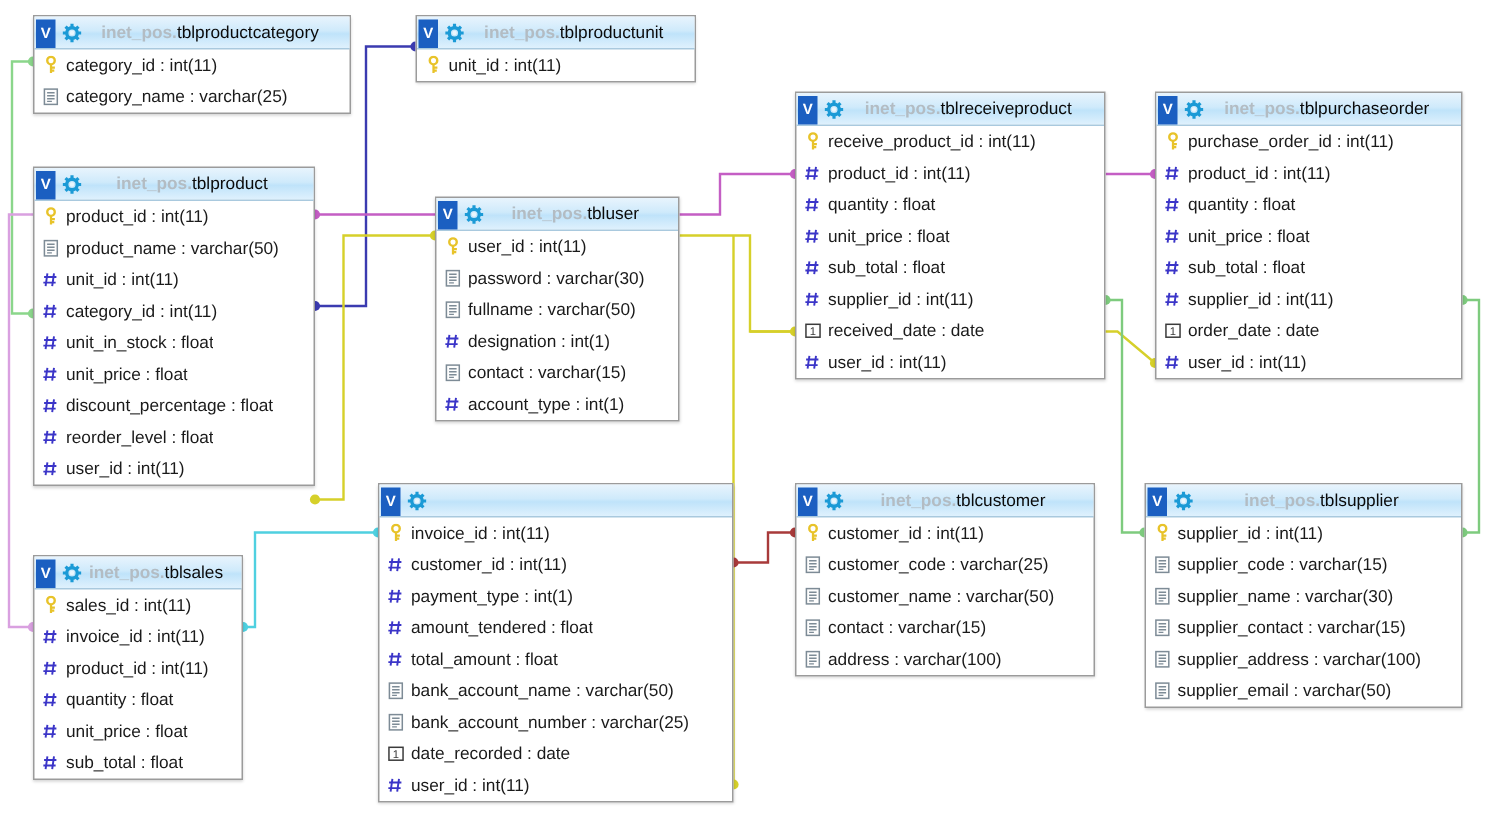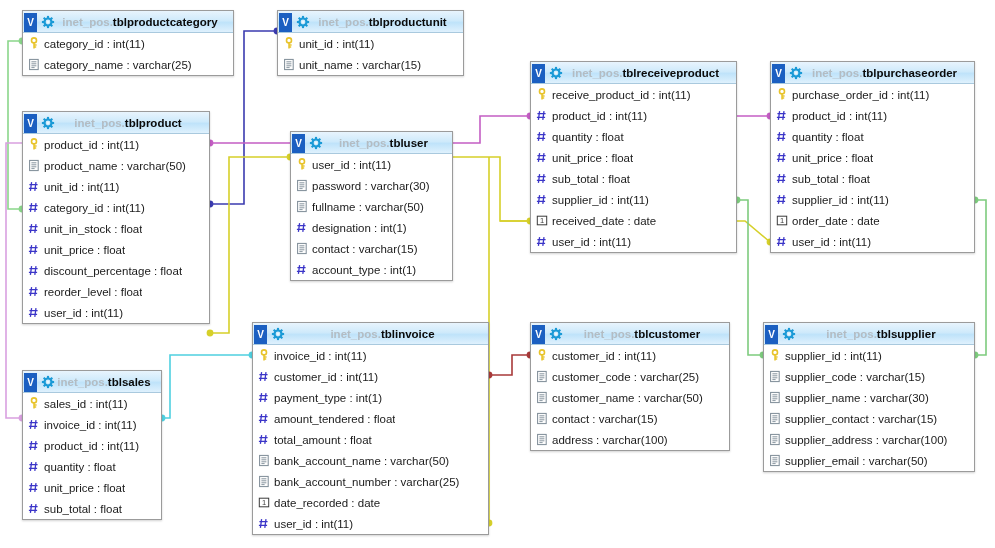--- a/index.html
+++ b/index.html
@@ -37,21 +37,21 @@
     width:14px;height:14px;margin-left:4px;flex:0 0 auto;
     display:block;
   }
   .ttitle{
     flex:1 1 auto;text-align:center;
     font-size:11.5px;white-space:nowrap;overflow:hidden;
     letter-spacing:0;
     padding-right:2px;
   }
   .schema{color:#b3bcc3;font-weight:bold;}
-  .tname{color:#0a0a0a;font-weight:bold;}
+  .tname{color:#0a0a0a;font-weight:normal;}
 
   .field{
     height:21px;display:flex;align-items:center;
     padding-left:5px;
     font-size:11.5px;color:#1a1a1a;white-space:nowrap;
   }
   .ficon{width:12px;height:13px;margin-right:4px;flex:0 0 auto;display:block;}
   .ftext{overflow:hidden;text-overflow:clip;}
 
   
@@ -153,27 +153,20 @@
       </div>
       <div class="field">
         <svg viewBox="0 0 12 13" class="ficon">
           <g>
             <circle cx="6" cy="3.4" r="2.5" fill="none" stroke="#e8c32a" stroke-width="1.6"></circle>
             <path d="M6 5.6 L6 11.6 M6 8 L8.6 8 M6 10 L8.2 10" stroke="#e8c32a" stroke-width="1.5" fill="none"></path>
           </g>
         </svg>
         <span class="ftext">unit_id : int(11)</span>
       </div>
-      <div class="field">
-        <svg viewBox="0 0 12 13" class="ficon">
-          <rect x="1.6" y="1.4" width="8.6" height="10.2" fill="#fdfdfd" stroke="#7d8b96" stroke-width="1"></rect>
-          <path d="M3.4 3.8 H8.4 M3.4 5.8 H8.4 M3.4 7.8 H8.4 M3.4 9.6 H6.6" stroke="#7d8b96" stroke-width="0.9"></path>
-        </svg>
-        <span class="ftext">unit_name : varchar(15)</span>
-      </div>
     </div>
     <div class="table" style="left: 530px; top: 61px; width: 207px;">
       <div class="thead">
         <div class="vbadge">V</div>
         <svg viewBox="0 0 14 14" class="gear">
           <g>
             <line x1="10.40" y1="7.00" x2="13.10" y2="7.00" stroke="#1b9ad6" stroke-width="2.1"></line>
             <line x1="9.40" y1="9.40" x2="11.31" y2="11.31" stroke="#1b9ad6" stroke-width="2.1"></line>
             <line x1="7.00" y1="10.40" x2="7.00" y2="13.10" stroke="#1b9ad6" stroke-width="2.1"></line>
             <line x1="4.60" y1="9.40" x2="2.69" y2="11.31" stroke="#1b9ad6" stroke-width="2.1"></line>
@@ -521,21 +514,20 @@
             <line x1="7.00" y1="10.40" x2="7.00" y2="13.10" stroke="#1b9ad6" stroke-width="2.1"></line>
             <line x1="4.60" y1="9.40" x2="2.69" y2="11.31" stroke="#1b9ad6" stroke-width="2.1"></line>
             <line x1="3.60" y1="7.00" x2="0.90" y2="7.00" stroke="#1b9ad6" stroke-width="2.1"></line>
             <line x1="4.60" y1="4.60" x2="2.69" y2="2.69" stroke="#1b9ad6" stroke-width="2.1"></line>
             <line x1="7.00" y1="3.60" x2="7.00" y2="0.90" stroke="#1b9ad6" stroke-width="2.1"></line>
             <line x1="9.40" y1="4.60" x2="11.31" y2="2.69" stroke="#1b9ad6" stroke-width="2.1"></line>
             <circle cx="7" cy="7" r="3.5" fill="none" stroke="#1b9ad6" stroke-width="2.2"></circle>
             <circle cx="7" cy="7" r="1.5" fill="#eaf6fd"></circle>
           </g>
         </svg>
-        <div class="ttitle"><span class="schema">inet_pos.</span><span class="tname">tblinvoice</span></div>
       </div>
       <div class="field">
         <svg viewBox="0 0 12 13" class="ficon">
           <g>
             <circle cx="6" cy="3.4" r="2.5" fill="none" stroke="#e8c32a" stroke-width="1.6"></circle>
             <path d="M6 5.6 L6 11.6 M6 8 L8.6 8 M6 10 L8.2 10" stroke="#e8c32a" stroke-width="1.5" fill="none"></path>
           </g>
         </svg>
         <span class="ftext">invoice_id : int(11)</span>
       </div>

